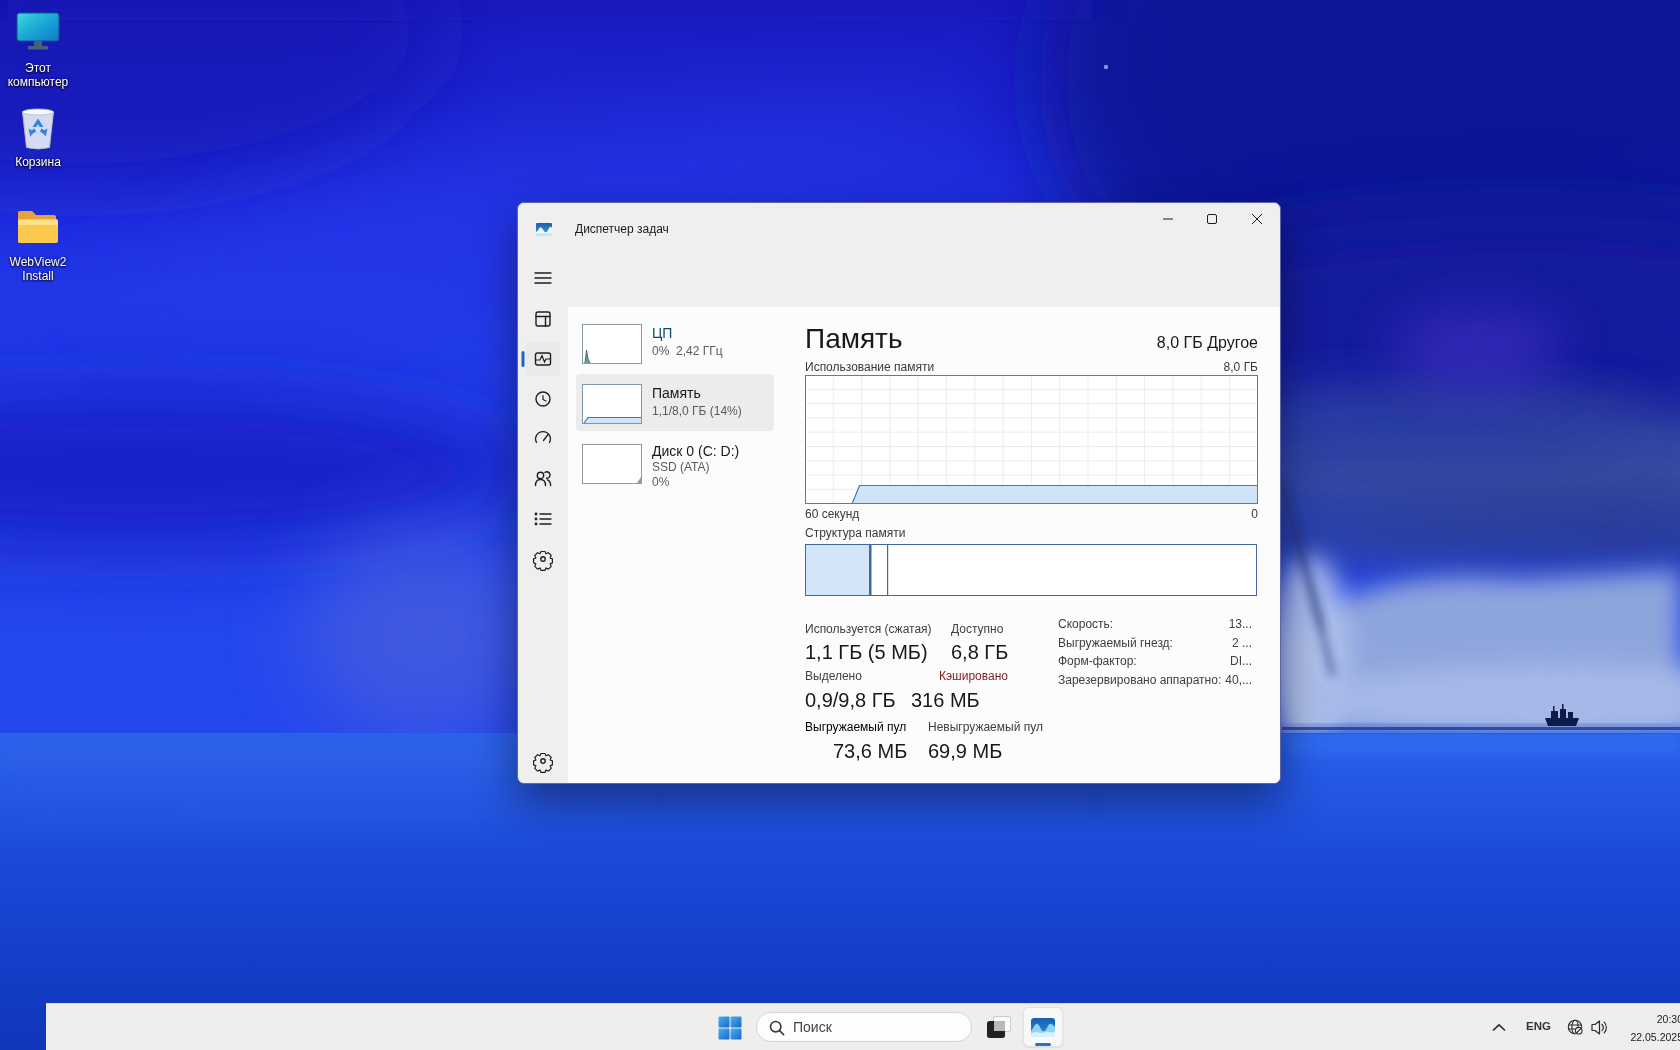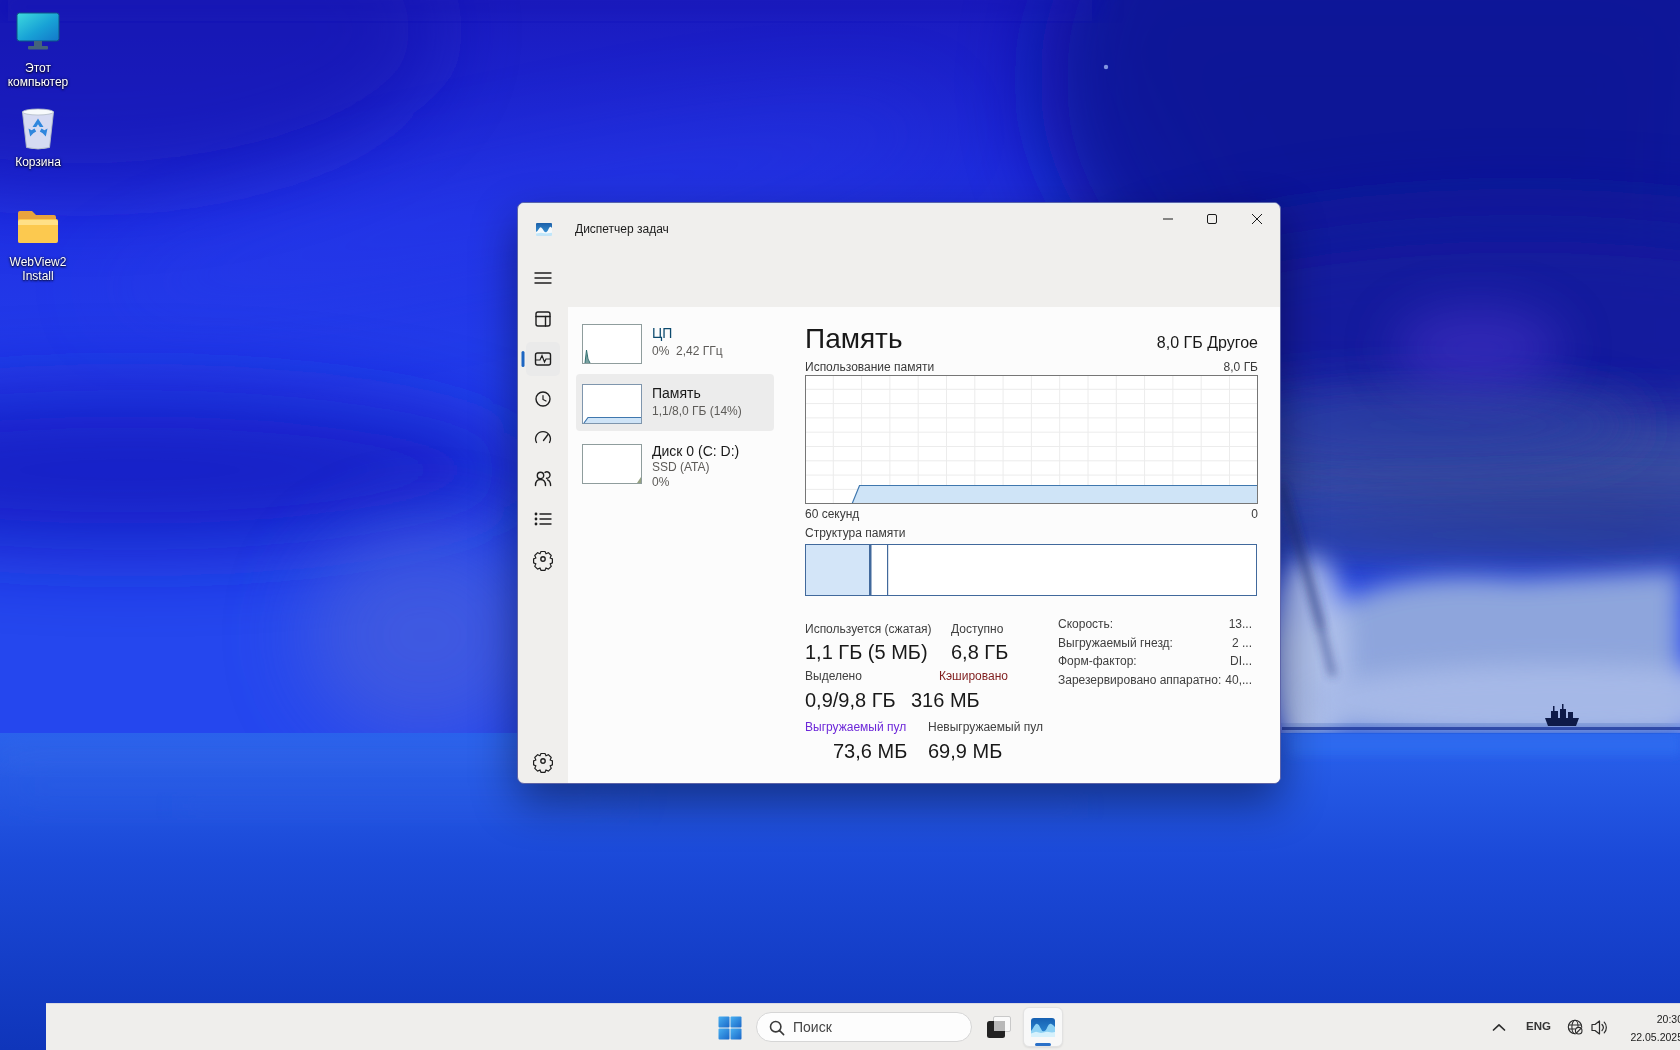--- a/index.html
+++ b/index.html
@@ -261,21 +261,21 @@
     </svg>
 
     <div class="abs" style="left:237px;top:315px;font-size:12px;color:#404040;">Используется (сжатая)</div>
     <div class="abs" style="left:383px;top:315px;font-size:12px;color:#404040;">Доступно</div>
     <div class="abs" style="left:237px;top:334px;font-size:20px;color:#191919;">1,1 ГБ (5 МБ)</div>
     <div class="abs" style="left:383px;top:334px;font-size:20px;color:#191919;">6,8 ГБ</div>
     <div class="abs" style="left:237px;top:362px;font-size:12px;color:#404040;">Выделено</div>
     <div class="abs" style="left:343px;top:362px;font-size:12px;color:#7f1d1d;margin-left:28px;">Кэшировано</div>
     <div class="abs" style="left:237px;top:382px;font-size:20px;color:#191919;">0,9/9,8 ГБ</div>
     <div class="abs" style="left:343px;top:382px;font-size:20px;color:#191919;">316 МБ</div>
-    <div class="abs" style="left:237px;top:413px;font-size:12px;color:#6d28d9;">Выгружаемый пул</div>
+    <div class="abs" style="left:237px;top:413px;font-size:12px;color:#000000;">Выгружаемый пул</div>
     <div class="abs" style="left:360px;top:413px;font-size:12px;color:#404040;">Невыгружаемый пул</div>
     <div class="abs" style="left:237px;top:433px;font-size:20px;color:#191919;margin-left:28px;">73,6 МБ</div>
     <div class="abs" style="left:360px;top:433px;font-size:20px;color:#191919;">69,9 МБ</div>
 
     <div class="abs" style="left:490px;top:310px;font-size:12px;color:#404040;">Скорость:</div>
     <div class="abs" style="left:490px;top:329px;font-size:12px;color:#404040;">Выгружаемый гнезд:</div>
     <div class="abs" style="left:490px;top:347px;font-size:12px;color:#404040;">Форм-фактор:</div>
     <div class="abs" style="left:490px;top:366px;font-size:12px;color:#404040;">Зарезервировано аппаратно:</div>
     <div class="abs" style="left:600px;top:310px;width:84px;text-align:right;font-size:12px;color:#404040;">13...</div>
     <div class="abs" style="left:600px;top:329px;width:84px;text-align:right;font-size:12px;color:#404040;">2 ...</div>

